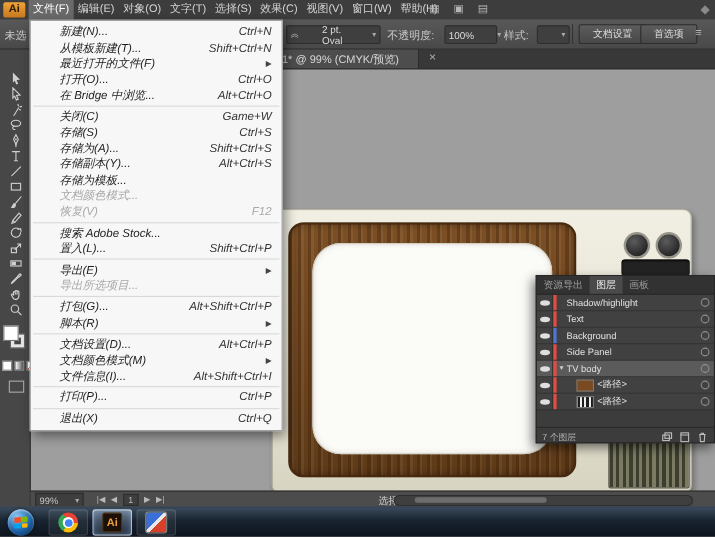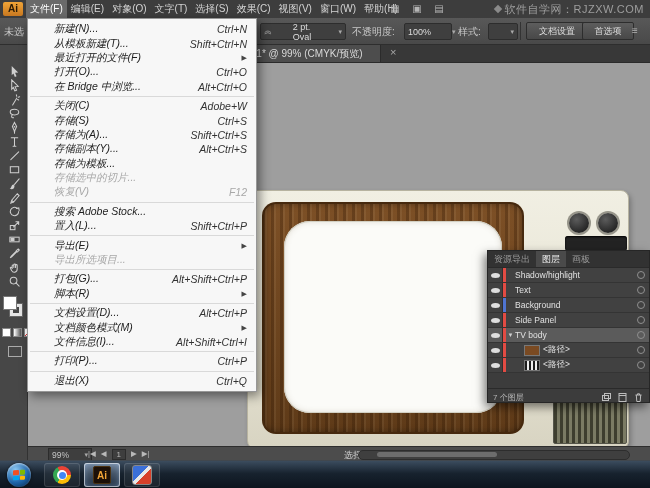--- a/index.html
+++ b/index.html
@@ -95,21 +95,21 @@
   
   .file-menu{position:absolute;left:27px;top:18px;width:228px;background:var(--menu-bg,#f7f7f7);
              border:1px solid #979797;box-shadow:3px 4px 10px rgba(0,0,0,.45);z-index:30;padding:3px 0;font-style:italic;}
   .mi{display:flex;align-items:center;height:14.4px;padding:0 9px 0 26px;font-size:10.5px;color:#1f1f1f;}
   .mi .sc{margin-left:auto;padding-left:16px;color:#333;}
   .mi .arr{margin-left:auto;font-size:7px;color:#444;}
   .mi.disabled, .mi.disabled .sc{color:#a8a8a8;}
   .msep{height:1px;background:#d9d9d9;margin:2px 2px;}
   
   .statusbar{position:absolute;left:28px;top:446px;width:622px;height:14px;background:#4c4c4c;border-top:1px solid #2e2e2e;z-index:3;font-size:9px;color:#c5c5c5;}
-  .zoombox{position:absolute;left:20px;top:1px;width:36px;height:11px;background:#3e3e3e;border:1px solid #2c2c2c;
+  .zoombox{position:absolute;left:4px;top:1px;width:36px;height:11px;background:#3e3e3e;border:1px solid #2c2c2c;
            display:flex;align-items:center;padding:0 3px;gap:2px;font-size:8.5px;}
   .navcl{position:absolute;left:60px;top:2px;display:flex;gap:5px;font-size:7.5px;color:#b9b9b9;}
   .navnum{border:1px solid #2c2c2c;background:#3e3e3e;padding:0 4px;font-size:8px;}
   .tooltxt{position:absolute;left:268px;top:2px;font-size:9px;color:#cfcfcf;margin-left:48px;}
   .hscroll{position:absolute;left:330px;top:3px;width:270px;height:8px;background:#3f3f3f;border:1px solid #2d2d2d;border-radius:5px;}
   .hthumb{position:absolute;left:18px;top:1px;width:120px;height:5px;background:#6d6d6d;border-radius:3px;}
   
   .taskbar{position:absolute;left:0;top:460px;width:650px;height:28px;z-index:40;
            background:linear-gradient(180deg,#41526400,#0000) , linear-gradient(180deg,#3b4c5e,#17222e 45%,#0c141d);
            border-top:1px solid rgba(255,255,255,.22);}
@@ -150,21 +150,20 @@
         <div class="menu">窗口(W)</div>
         <div class="menu">帮助(H)</div>
       </div>
     <div class="tb-icons">
         <div class="tb-ic">▦</div>
         <div class="tb-ic">▣</div>
         <div class="tb-ic">▤</div>
       </div>
     <div class="site-wrap">
       <span class="site-ic"></span>
-      <span class="site">软件自学网：RJZXW.COM</span>
     </div>
   </div>
 
   <div class="controlbar">
     <span class="sel-label">未选</span>
     <div class="widget" style="left:260px;top:5px;width:78px;">
       <svg width="12" height="8" viewBox="0 0 12 8">
           <path d="M1 5 Q6 0 11 5 M1 7 Q6 3 11 7" fill="none" stroke="#bbb" stroke-width="1"></path>
         </svg>
       <span>2 pt. Oval</span>
@@ -433,39 +432,39 @@
         <span class="lab">打开(O)...</span>
         <span class="sc">Ctrl+O</span>
       </div>
       <div class="mi">
         <span class="lab">在 Bridge 中浏览...</span>
         <span class="sc">Alt+Ctrl+O</span>
       </div>
       <div class="msep"></div>
       <div class="mi">
         <span class="lab">关闭(C)</span>
-        <span class="sc">Adobe+W</span>
+        <span class="sc">Game+W</span>
       </div>
       <div class="mi">
         <span class="lab">存储(S)</span>
         <span class="sc">Ctrl+S</span>
       </div>
       <div class="mi">
         <span class="lab">存储为(A)...</span>
         <span class="sc">Shift+Ctrl+S</span>
       </div>
       <div class="mi">
         <span class="lab">存储副本(Y)...</span>
         <span class="sc">Alt+Ctrl+S</span>
       </div>
       <div class="mi">
         <span class="lab">存储为模板...</span>
       </div>
       <div class="mi disabled">
-        <span class="lab">存储选中的切片...</span>
+        <span class="lab">文档颜色模式...</span>
       </div>
       <div class="mi disabled">
         <span class="lab">恢复(V)</span>
         <span class="sc">F12</span>
       </div>
       <div class="msep"></div>
       <div class="mi">
         <span class="lab">搜索 Adobe Stock...</span>
       </div>
       <div class="mi">

